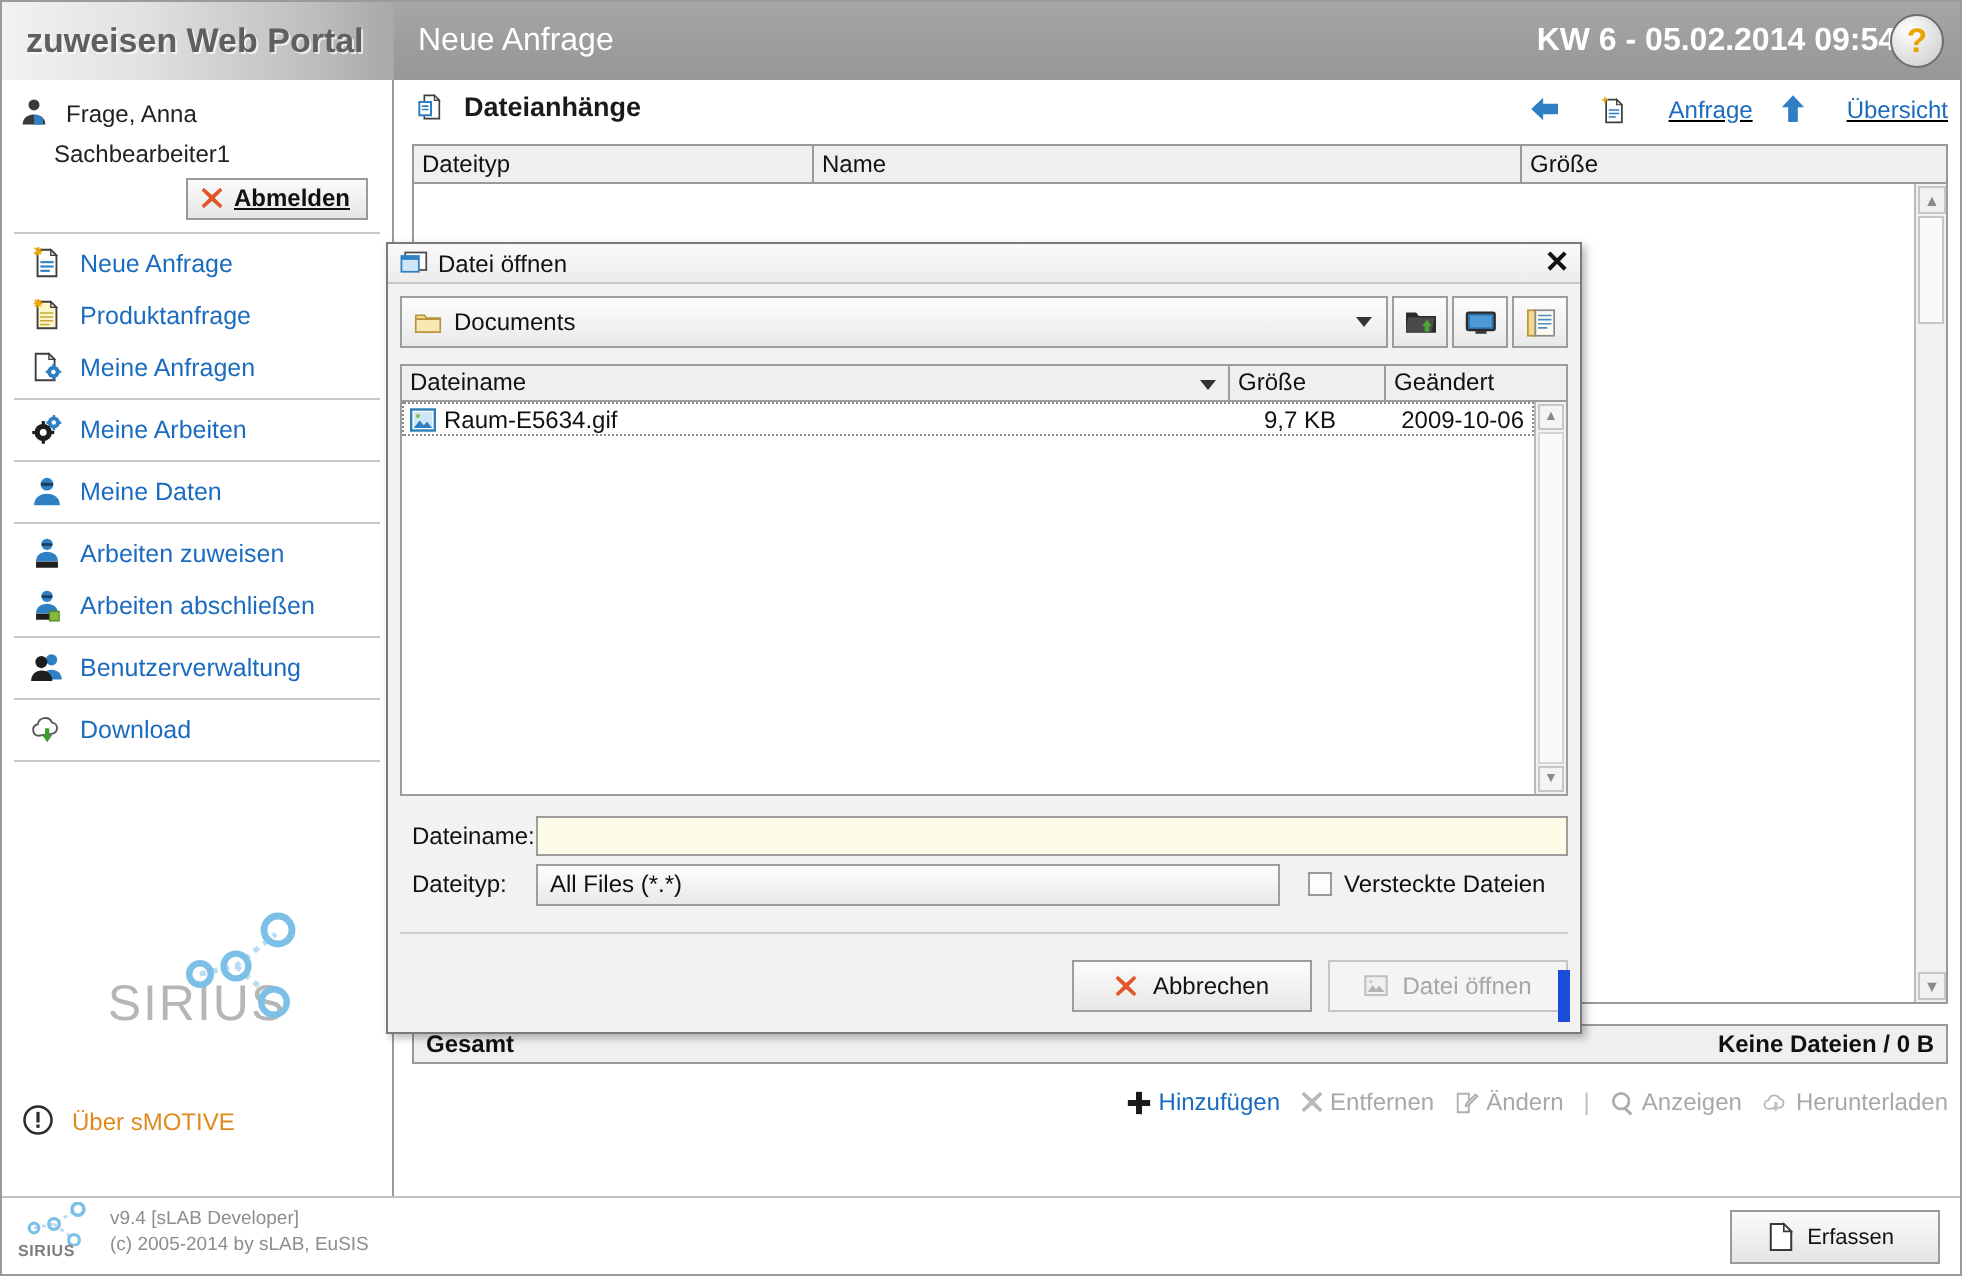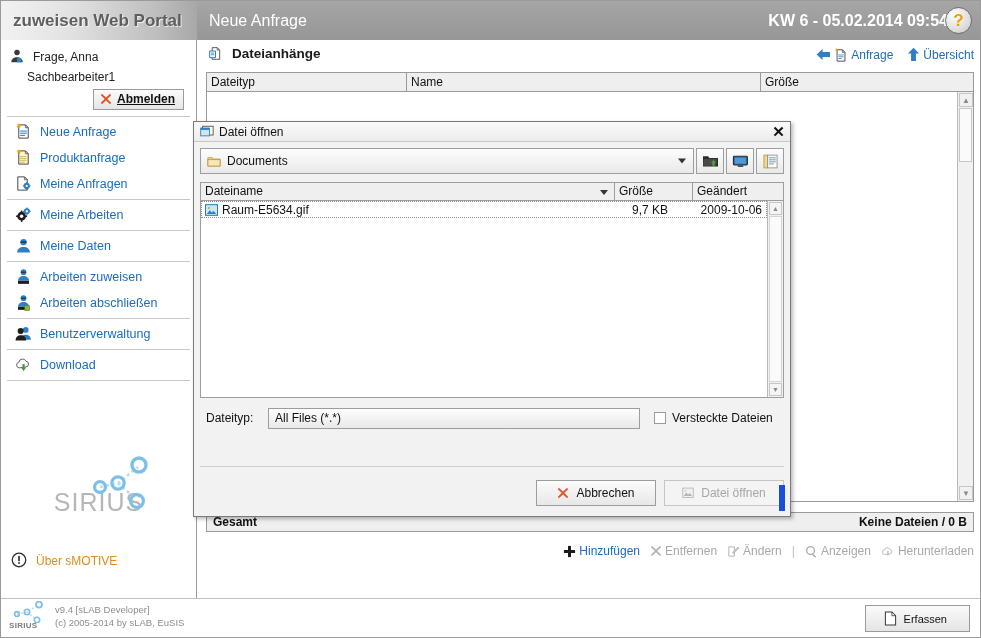--- a/index.html
+++ b/index.html
@@ -94,21 +94,21 @@
   
   .content {
     position:absolute; left:197px; top:39px; right:0; bottom:39px;
     background:#ffffff;
   }
   .panel-head {
     display:flex; padding:6px 8px 4px 10px; position:relative;
   }
   .panel-title { font-size:13.5px; font-weight:bold; color:#1a1a1a; margin-left:6px; }
   .head-links { position:absolute; right:6px; top:7px; display:flex; gap:14px; align-items:center; }
-  .head-link { display:flex; align-items:center; gap:3px; cursor:pointer; }
+  .head-link { display:flex; align-items:center; gap:20px; cursor:pointer;text-decoration:underline; }
   .head-link .label { color:#1b6bbf; font-size:12px; }
 
   .grid-wrap {
     position:absolute; left:8px; right:6px; top:32px; bottom:96px;
     border:1px solid #9a9a9a; background:#ffffff;
   }
   .grid-head { display:flex; height:19px; background:#efefef; border-bottom:1px solid #9a9a9a; }
   .grid-head .col {
     font-size:12px; color:#111; padding:2px 4px; border-right:1px solid #9a9a9a;
     white-space:nowrap; overflow:hidden;
@@ -698,20 +698,24 @@
             </div>
             <div class="fl-scroll">
               <div style="position:absolute;left:1px;top:1px;width:13px;height:13px;border:1px solid #c6c6c6;background:#f4f4f4;display:flex;align-items:center;justify-content:center;font-size:7px;color:#8a8a8a;">▲</div>
               <div style="position:absolute;left:1px;bottom:1px;width:13px;height:13px;border:1px solid #c6c6c6;background:#f4f4f4;display:flex;align-items:center;justify-content:center;font-size:7px;color:#8a8a8a;">▼</div>
               <div style="position:absolute;left:1px;right:1px;top:15px;bottom:15px;background:#fafafa;border:1px solid #d4d4d4;"></div>
             </div>
           </div>
 
           <div class="fields">
             <div class="frow">
+              <span class="flabel">Dateiname:</span>
+              <input class="finput" type="text" value="" style="">
+            </div>
+            <div class="frow">
               <span class="flabel">Dateityp:</span>
               <span class="fcombo">
                 <span>All Files (*.*)</span>
                 <span class="caret"></span>
               </span>
               <span class="hidden-chk">
                 <span class="chkbox"></span>
                 <span class="label">Versteckte Dateien</span>
               </span>
             </div>

